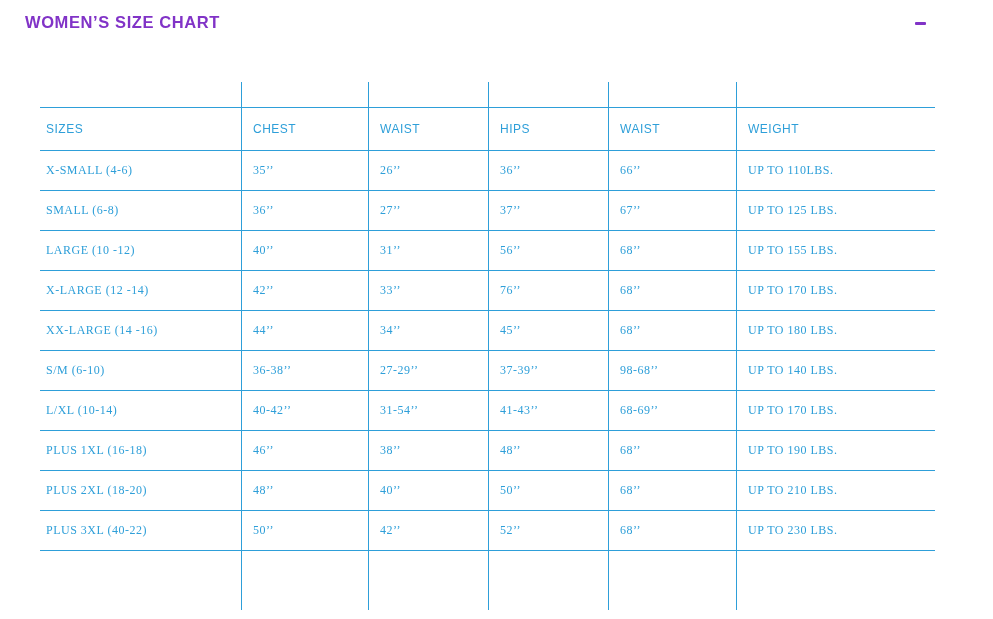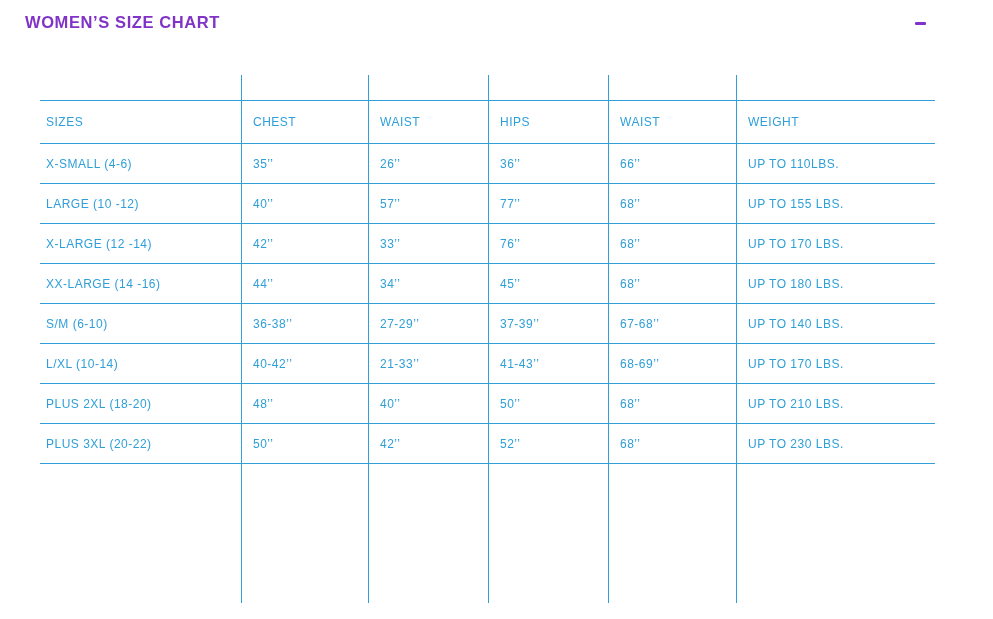--- a/index.html
+++ b/index.html
@@ -25,21 +25,21 @@
     width: 24px; height: 18px;
     background: transparent; border: none; cursor: pointer;
     display: flex; align-items: center; justify-content: center;
   }
   .collapse-toggle .minus-shape {
     display: block; width: 11px; height: 3px;
     background: #8133c7; border-radius: 1px;
   }
 
   .table-wrap {
-    position: absolute; left: 40px; top: 75px;
+    position: absolute; left: 40px; top: 82px;
     width: 895px; height: 528px;
   }
   .vline {
     position: absolute; top: 0; width: 1px; height: 528px;
     background: #2e9fd9;
   }
   .vline.c1 { left: 201px; }
   .vline.c2 { left: 328px; }
   .vline.c3 { left: 448px; }
   .vline.c4 { left: 568px; }
@@ -66,21 +66,21 @@
     letter-spacing: 0.5px;
     color: #2e9fd9;
     text-align: left;
     vertical-align: middle;
     padding: 0 4px 0 12px;
     white-space: nowrap;
     overflow: hidden;
   }
   table.size-table th:first-child, table.size-table td:first-child { padding-left: 6px; }
   table.size-table thead tr { height: 43px; }
-  table.size-table tbody tr { height: 40px; }
+  table.size-table tbody tr { height: 40px; font-family: Liberation Serif, serif; }
 </style>
 </head>
 <body>
 
 <div class="page">
 
   <div class="section-header">
     <span class="section-title">WOMEN’S SIZE CHART</span>
   </div>
 
@@ -117,24 +117,32 @@
       <tbody>
         <tr>
           <td>X-SMALL (4-6)</td>
           <td>35’’</td>
           <td>26’’</td>
           <td>36’’</td>
           <td>66’’</td>
           <td>UP TO 110LBS.</td>
         </tr>
         <tr>
+          <td>SMALL (6-8)</td>
+          <td>36’’</td>
+          <td>27’’</td>
+          <td>37’’</td>
+          <td>67’’</td>
+          <td>UP TO 125 LBS.</td>
+        </tr>
+        <tr>
           <td>LARGE (10 -12)</td>
           <td>40’’</td>
-          <td>57’’</td>
-          <td>77’’</td>
+          <td>31’’</td>
+          <td>56’’</td>
           <td>68’’</td>
           <td>UP TO 155 LBS.</td>
         </tr>
         <tr>
           <td>X-LARGE (12 -14)</td>
           <td>42’’</td>
           <td>33’’</td>
           <td>76’’</td>
           <td>68’’</td>
           <td>UP TO 170 LBS.</td>
@@ -145,41 +153,49 @@
           <td>34’’</td>
           <td>45’’</td>
           <td>68’’</td>
           <td>UP TO 180 LBS.</td>
         </tr>
         <tr>
           <td>S/M (6-10)</td>
           <td>36-38’’</td>
           <td>27-29’’</td>
           <td>37-39’’</td>
-          <td>67-68’’</td>
+          <td>98-68’’</td>
           <td>UP TO 140 LBS.</td>
         </tr>
         <tr>
           <td>L/XL (10-14)</td>
           <td>40-42’’</td>
-          <td>21-33’’</td>
+          <td>31-54’’</td>
           <td>41-43’’</td>
           <td>68-69’’</td>
           <td>UP TO 170 LBS.</td>
+        </tr>
+        <tr>
+          <td>PLUS 1XL (16-18)</td>
+          <td>46’’</td>
+          <td>38’’</td>
+          <td>48’’</td>
+          <td>68’’</td>
+          <td>UP TO 190 LBS.</td>
         </tr>
         <tr>
           <td>PLUS 2XL (18-20)</td>
           <td>48’’</td>
           <td>40’’</td>
           <td>50’’</td>
           <td>68’’</td>
           <td>UP TO 210 LBS.</td>
         </tr>
         <tr>
-          <td>PLUS 3XL (20-22)</td>
+          <td>PLUS 3XL (40-22)</td>
           <td>50’’</td>
           <td>42’’</td>
           <td>52’’</td>
           <td>68’’</td>
           <td>UP TO 230 LBS.</td>
         </tr>
       </tbody>
     </table>
   </div>
 

